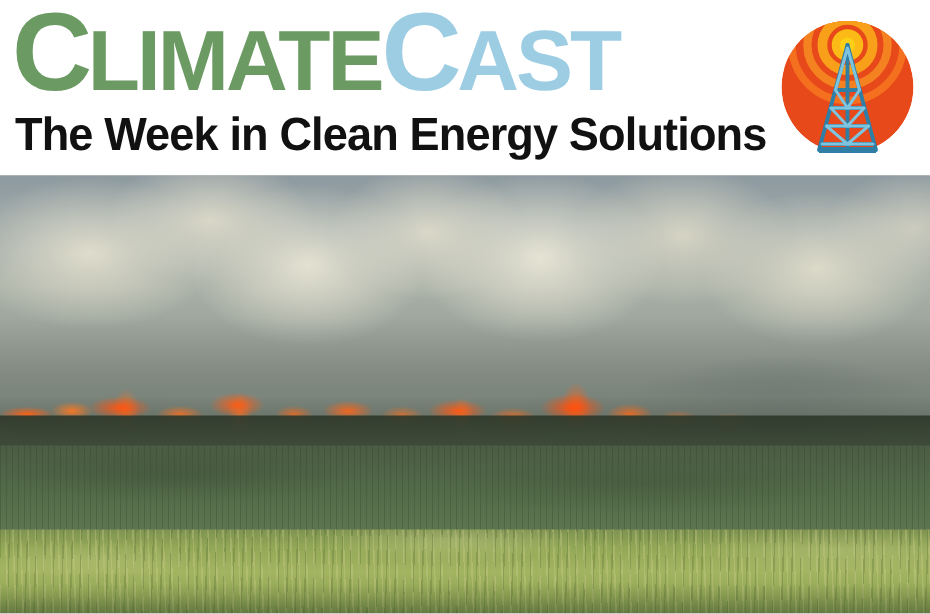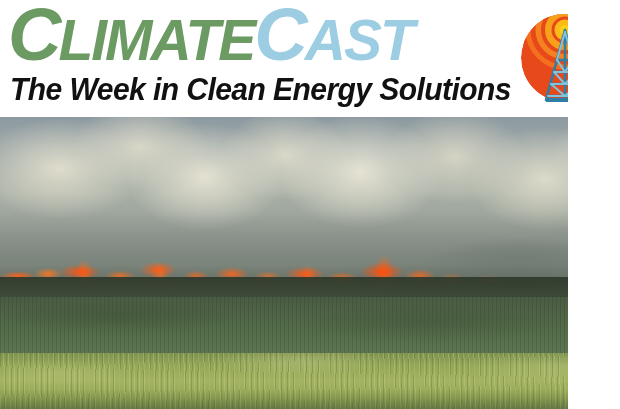--- a/index.html
+++ b/index.html
@@ -1,19 +1,19 @@
 <!DOCTYPE html>
 <html><head>
 <meta charset="utf-8">
 <title>ClimateCast</title>
 <style>
   html,body{margin:0;padding:0;background:#fff;}
   body{width:620px;height:409px;overflow:hidden;
        font-family:"Liberation Sans",sans-serif;}
-  #page{position:relative;width:568px;height:409px;background:#ffffff;overflow:hidden;font-style:italic;}
+  #page{position:relative;width:620px;height:409px;background:#ffffff;overflow:hidden;}
 
   
   #header{position:absolute;left:0;top:0;width:620px;height:117px;background:#ffffff;overflow:hidden;}
 
   #wordmark{position:absolute;left:8px;top:-2px;white-space:nowrap;
             font-family:"Liberation Sans Narrow","Liberation Sans",sans-serif;
             font-weight:bold;line-height:1;}
   .wm-part{display:inline;}
   .wm-drop{font-size:74px;letter-spacing:-3px;}
   .wm-small{font-size:57px;letter-spacing:-2px;}

